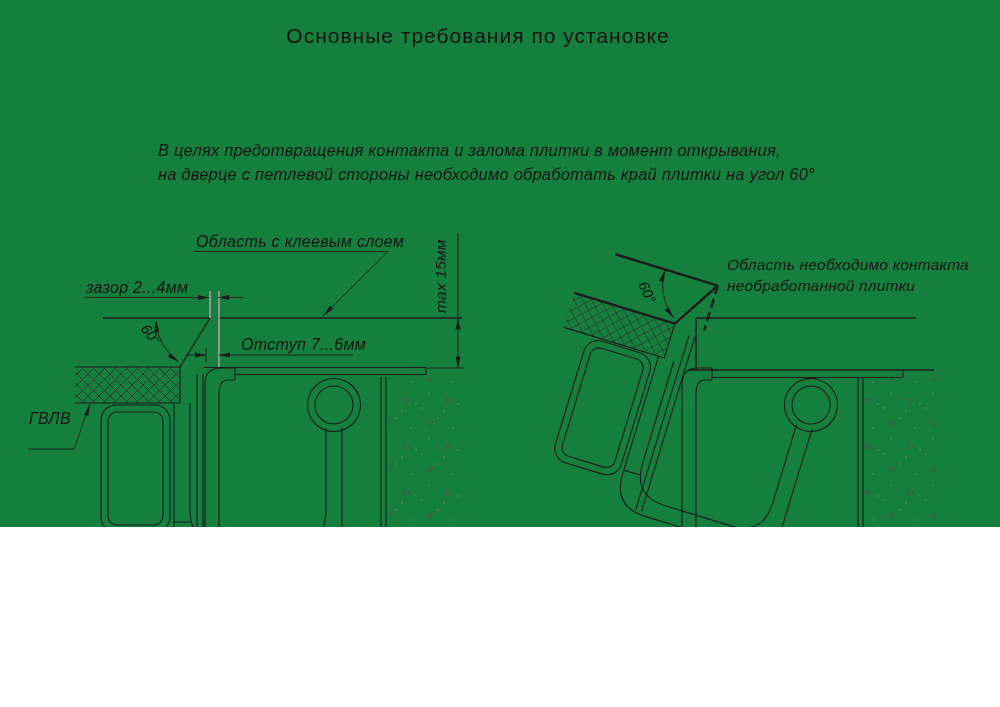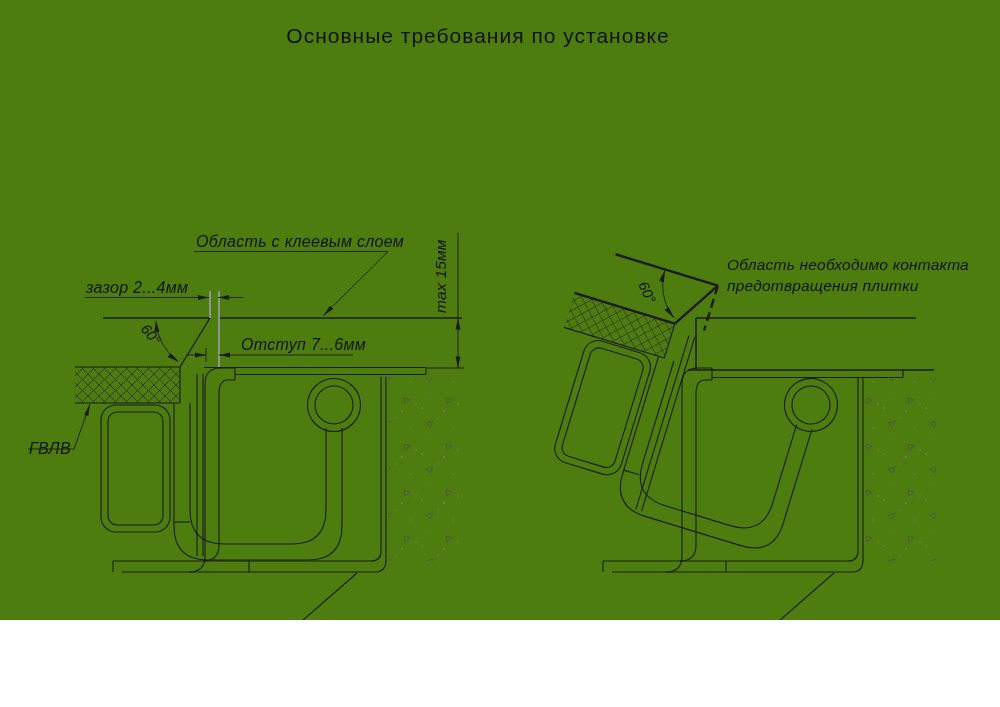--- a/index.html
+++ b/index.html
@@ -1,16 +1,16 @@
 <!DOCTYPE html>
 <html><head>
 <meta charset="utf-8">
 <style>
   html,body{margin:0;padding:0;background:#fff;}
-  .page{position:relative;width:1000px;height:620px;background:#4d7c0f;overflow:hidden;
+  .page{position:relative;width:1000px;height:527px;background:#15803d;overflow:hidden;
         font-family:"Liberation Sans",sans-serif;color:#141414;}
   svg{position:absolute;left:0;top:0;}
   .lbl{position:absolute;white-space:nowrap;font-style:italic;color:#141414;
        font-family:"Liberation Sans",sans-serif;}
   .title{position:absolute;left:233px;top:22px;width:490px;text-align:center;
          font-size:21px;line-height:28px;letter-spacing:1px;font-style:normal;
          color:#111;}
   .note{position:absolute;left:158px;top:139px;font-size:16.5px;line-height:23.5px;
         font-style:italic;letter-spacing:.2px;color:#141414;white-space:nowrap;}
   .fs16{font-size:16px;letter-spacing:.3px;}
@@ -135,33 +135,37 @@
         <path d="M665,270 L663.9,282.2 L659.1,280.8 Z"></path>
         <path d="M674,318 L664.6,310 L668.6,307 Z"></path>
       </g>
     </g>
   </svg>
 
   <div class="title">
     <div>Основные требования по установке</div>
   </div>
 
+  <div class="note">
+    <div>В целях предотвращения контакта и залома плитки в момент открывания,</div>
+    <div>на дверце с петлевой стороны необходимо обработать край плитки на угол 60°</div>
+  </div>
 
   <div class="lbl fs16" style="left:196px;top:233px;">Область с клеевым слоем</div>
 
   <div class="lbl fs16" style="left:86px;top:279px;">зазор 2...4мм</div>
 
   <div class="lbl fs16" style="left:241px;top:336px;">Отступ 7...6мм</div>
 
   <div class="lbl fs15 rot90" style="left:432px;top:313px;">max 15мм</div>
 
-  <div class="lbl fs16" style="left:29px;top:440px;text-align:right;">ГВЛВ</div>
+  <div class="lbl fs16" style="left:29px;top:410px;text-align:right;">ГВЛВ</div>
 
   <div class="lbl deg" style="left:150px;top:321px;transform:rotate(50deg);transform-origin:0 0;">60°</div>
 
   <div class="lbl deg" style="left:650px;top:279px;transform:rotate(66deg);transform-origin:0 0;">60°</div>
 
   <div class="lbl fs15" style="left:727px;top:254px;line-height:21px;">
     <div>Область необходимо контакта</div>
-    <div>предотвращения плитки</div>
+    <div>необработанной плитки</div>
   </div>
 
 </div>
 
 </body></html>

